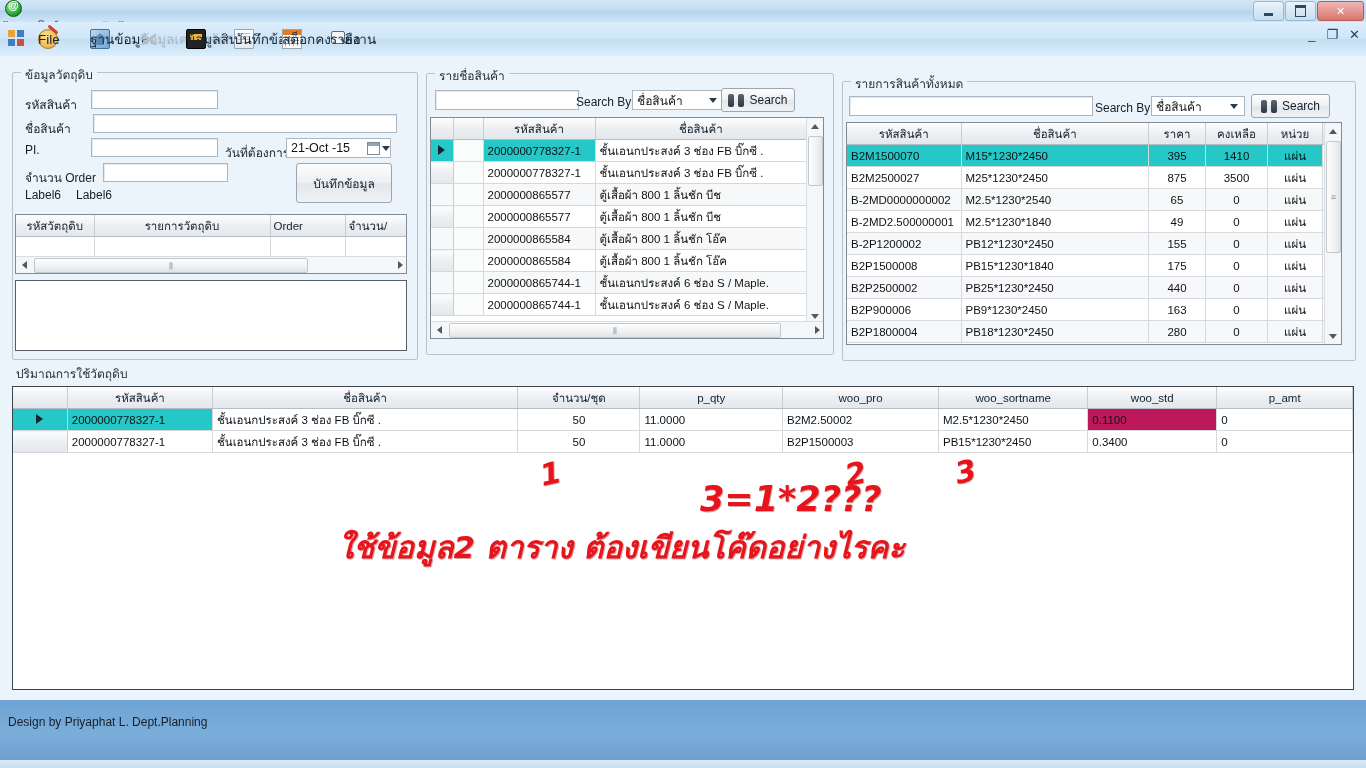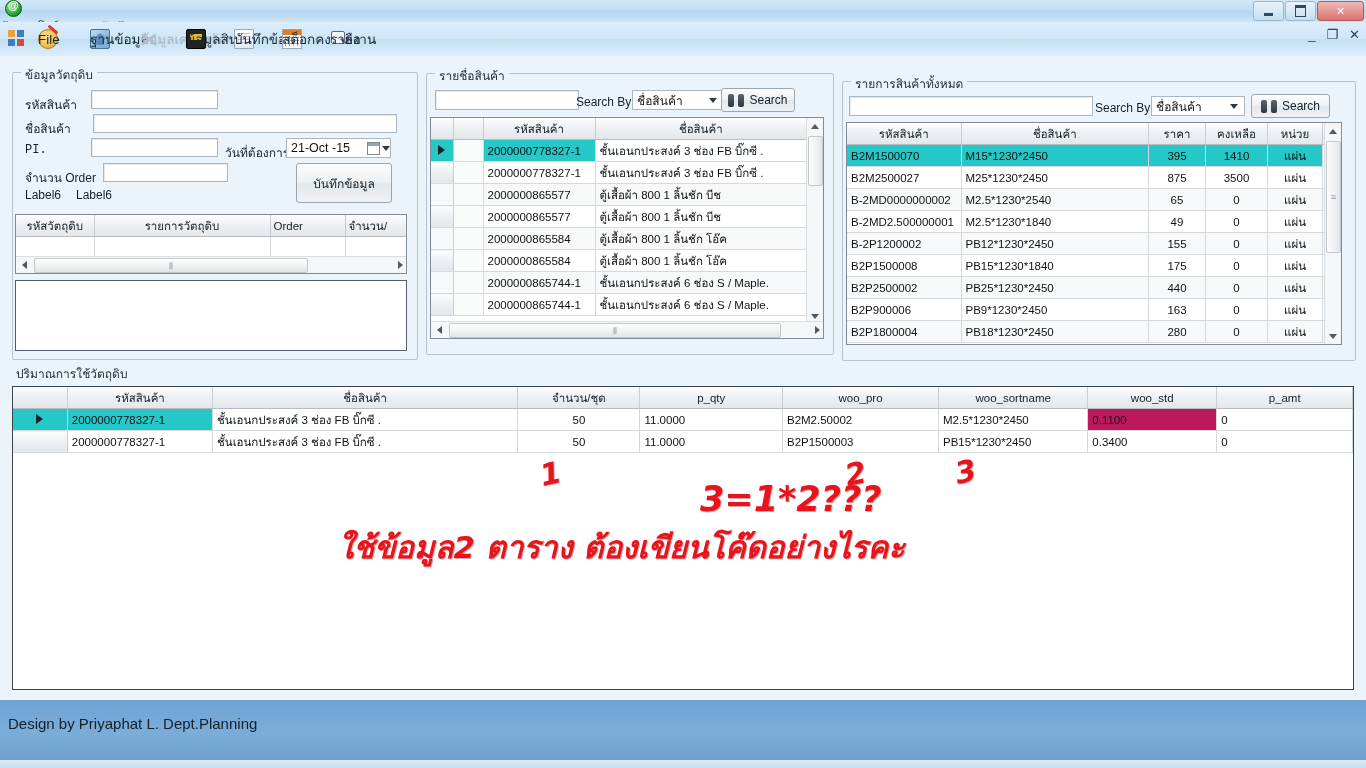--- a/index.html
+++ b/index.html
@@ -85,21 +85,21 @@
     background:#ecf4fb;
   }
   .bluebar{
     position:absolute;left:0;top:700px;width:1366px;height:60px;
     background:linear-gradient(to bottom,#6fa3d4,#7badd9 55%,#6fa0cf);
   }
   .bluefoot{
     position:absolute;left:0;top:760px;width:1366px;height:8px;
     background:linear-gradient(to bottom,#dbe9f6,#c9def0);
   }
-  .credit{position:absolute;left:8px;top:715px;font-size:15px;color:#15202b;}
+  .credit{position:absolute;left:8px;top:715px;font-size:12px;color:#15202b;}
 
   
   .gb{position:absolute;border:1px solid #b6c3cf;background:transparent;border-radius:2px;}
   .gb > .gb-title{
     position:absolute;top:-8px;left:8px;background:#ecf4fb;padding:0 4px;
     font-size:12px;color:#1d2b38;white-space:nowrap;
   }
 
   
   .lbl{position:absolute;font-size:12px;color:#14202b;white-space:nowrap;}
@@ -256,21 +256,21 @@
 
     <div class="gb" style="left:12px;top:16px;width:404px;height:286px;">
       <span class="gb-title">ข้อมูลวัตถุดิบ</span>
 
       <span class="lbl" style="left:12px;top:22px;">รหัสสินค้า</span>
       <input class="tbx" style="left: 78px; top: 17px; width: 127px; height: 19px;" value="">
 
       <span class="lbl" style="left:12px;top:46px;">ชื่อสินค้า</span>
       <input class="tbx" style="left: 80px; top: 41px; width: 304px; height: 19px;" value="">
 
-      <span class="lbl" style="left:12px;top:70px;font-family:Liberation Mono, monospace;">PI.</span>
+      <span class="lbl" style="left:12px;top:70px;">PI.</span>
       <input class="tbx" style="left: 78px; top: 65px; width: 127px; height: 19px;" value="">
 
       <span class="lbl" style="left:212px;top:70px;">วันที่ต้องการ</span>
       <div class="dtp" style="left:273px;top:65px;width:105px;height:20px;">
         <span>21-Oct -15</span>
         <span class="drop">
           <span class="cal-sq"></span>
           <span class="carot"></span>
         </span>
       </div>

